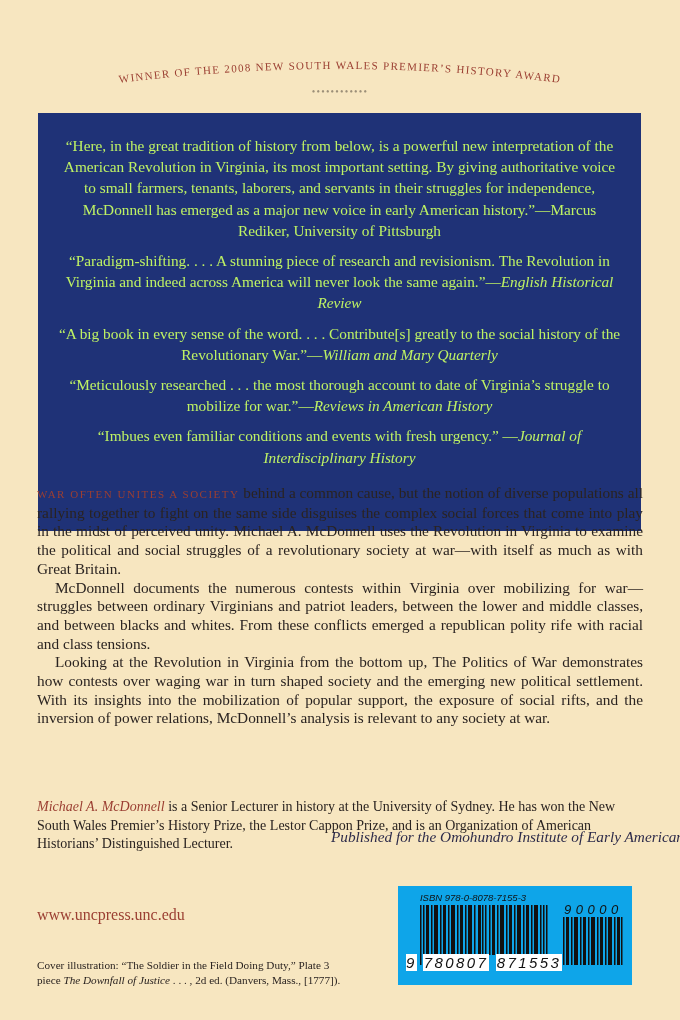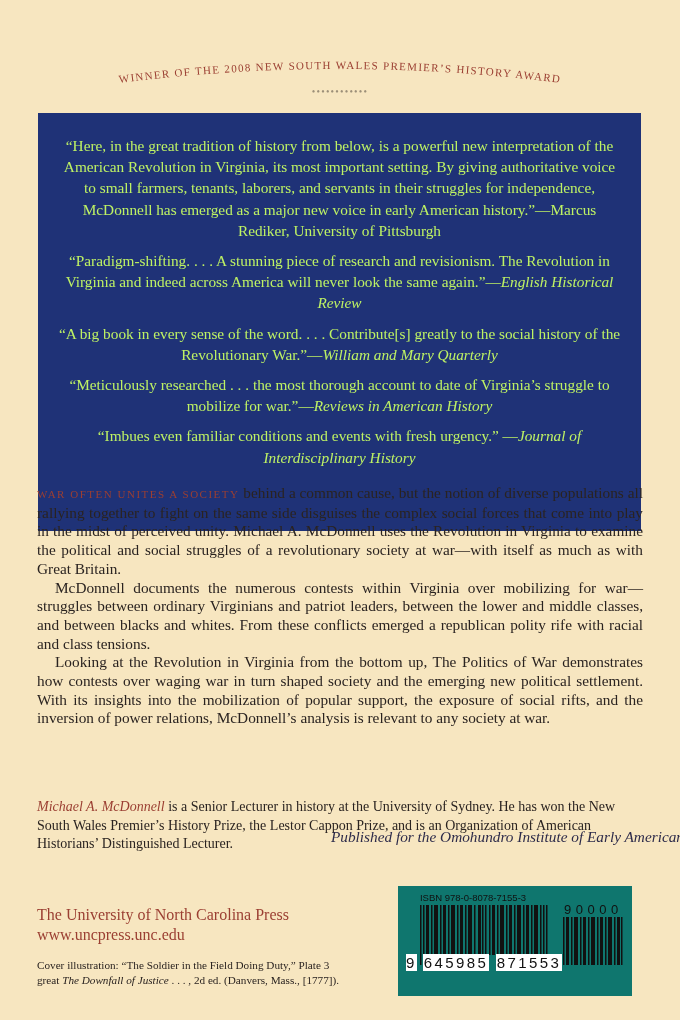--- a/index.html
+++ b/index.html
@@ -50,22 +50,23 @@
     }
     .press {
       position: absolute; left: 37px; top: 905px;
       color: #9b3f32; font-size: 16px; line-height: 20px;
     }
     .cover-credit {
       position: absolute; left: 37px; top: 958px;
       font-size: 11.2px; line-height: 14.5px; color: #2a2320;
     }
     .barcode-box {
-      position: absolute; left: 398px; top: 886px; width: 234px; height: 110px;
-      background: #0f766e;
+      position: absolute; left: 398px; top: 886px; width: 234px; height: 99px;
+      background: #0ea5e9;
+      font-style: italic;
     }
     .isbn-label {
       position: absolute; left: 0; top: 6px; width: 150px; text-align: center;
       font-family: "Liberation Sans", "DejaVu Sans", sans-serif; font-size: 9.5px; color: #111;
     }
     .bars-main { position: absolute; left: 22px; top: 19px; width: 128px; height: 60px; }
     .bars-add { position: absolute; left: 165px; top: 31px; width: 60px; height: 48px; }
     .bc-digits {
       position: absolute; left: 8px; top: 68px;
       font-family: "Liberation Sans", "DejaVu Sans", sans-serif; font-size: 15px; color: #111;
@@ -114,27 +115,26 @@
 
 <div class="bio">
   <span class="author">Michael A. McDonnell</span><span> is a Senior Lecturer in history at the University of Sydney. He has won the New South Wales Premier’s History Prize, the Lestor Cappon Prize, and is an Organization of American Historians’ Distinguished Lecturer.</span>
 </div>
 
 <div class="published">
   <div>Published for the Omohundro Institute of Early American</div>
 </div>
 
 <div class="press">
-  <div>The University of North Carolina Press</div>
   <div>www.uncpress.unc.edu</div>
 </div>
 
 <div class="cover-credit">
   <div>Cover illustration: “The Soldier in the Field Doing Duty,” Plate 3</div>
-  <div><span>great </span><i>The Downfall of Justice</i><span> . . . , 2d ed. (Danvers, Mass., [1777]).</span></div>
+  <div><span>piece </span><i>The Downfall of Justice</i><span> . . . , 2d ed. (Danvers, Mass., [1777]).</span></div>
 </div>
 
 <div class="barcode-box">
   <div class="isbn-label">ISBN 978-0-8078-7155-3</div>
   <svg class="bars-main" viewBox="0 0 128 60" preserveAspectRatio="none">
     <g fill="#111">
       <rect x="0" y="0" width="1.5" height="60"></rect>
         <rect x="3" y="0" width="1.5" height="60"></rect>
       <rect x="6" y="0" width="3" height="50"></rect>
         <rect x="11" y="0" width="1.5" height="50"></rect>
@@ -162,21 +162,21 @@
         <rect x="103" y="0" width="1.5" height="50"></rect>
       <rect x="106" y="0" width="3" height="50"></rect>
         <rect x="111" y="0" width="1.5" height="50"></rect>
         <rect x="114" y="0" width="4" height="50"></rect>
       <rect x="120" y="0" width="1.5" height="50"></rect>
       <rect x="123" y="0" width="1.5" height="60"></rect>
         <rect x="126" y="0" width="1.5" height="60"></rect>
     </g>
   </svg>
   <div class="bc-digits">
-    <span class="lead">9</span><span class="grp">645985</span> <span class="grp">871553</span>
+    <span class="lead">9</span><span class="grp">780807</span> <span class="grp">871553</span>
   </div>
   <div class="addon-digits">90000</div>
   <svg class="bars-add" viewBox="0 0 60 48" preserveAspectRatio="none">
     <g fill="#111">
       <rect x="0" y="0" width="1.5" height="48"></rect>
         <rect x="3" y="0" width="3" height="48"></rect>
         <rect x="8" y="0" width="1.5" height="48"></rect>
       <rect x="11" y="0" width="4" height="48"></rect>
         <rect x="17" y="0" width="1.5" height="48"></rect>
         <rect x="20" y="0" width="3" height="48"></rect>

